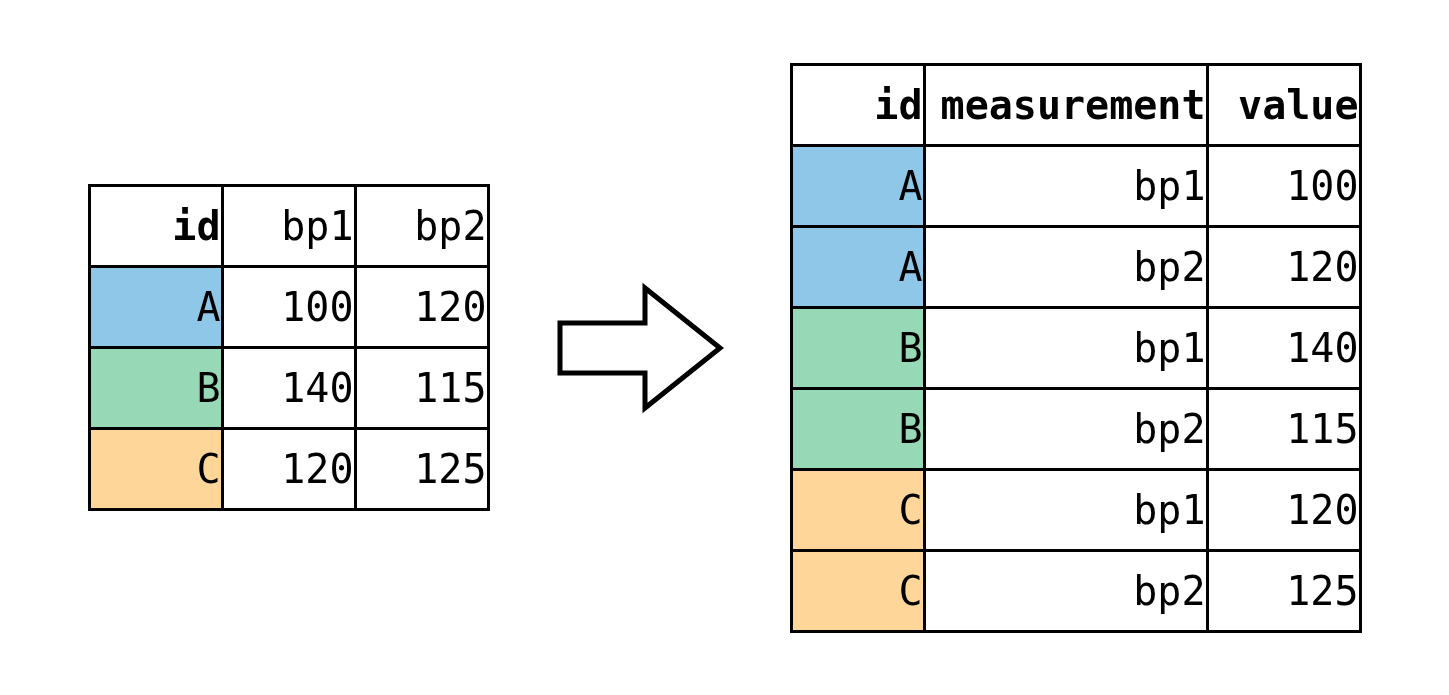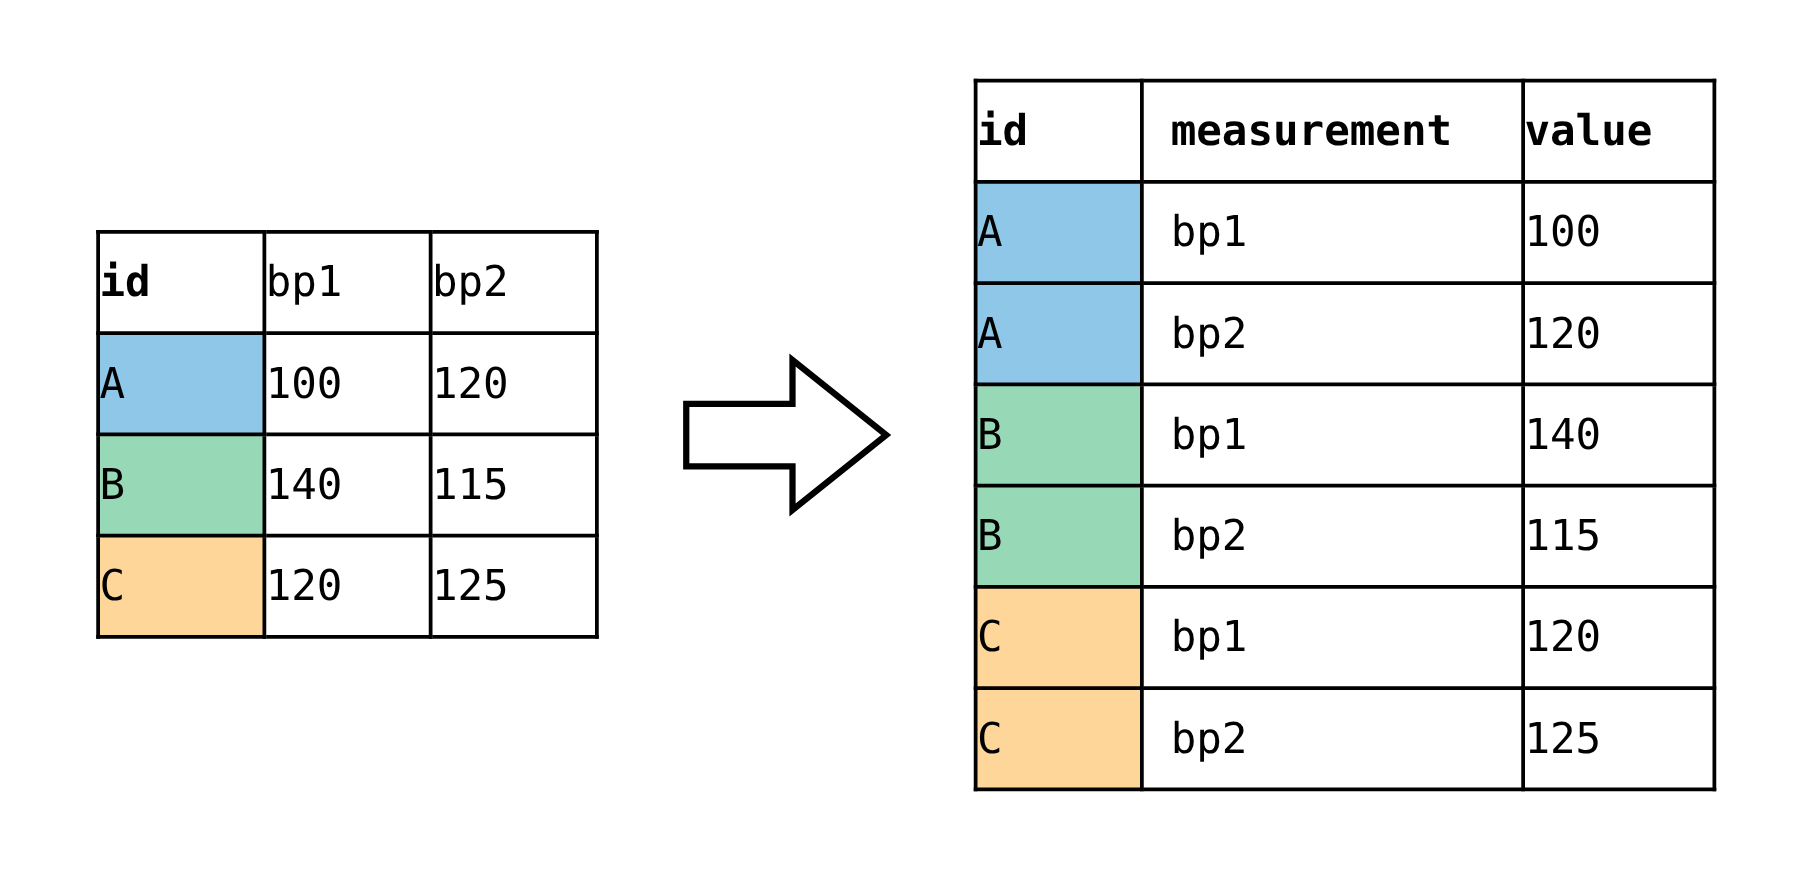--- a/index.html
+++ b/index.html
@@ -12,35 +12,35 @@
     display:flex;
     align-items:center;
     justify-content:center;
     gap:60px;
   }
   .tbl{
     border-collapse:collapse;
   }
   .tbl td{
     border:3px solid #000;
-    text-align:left;
-    font-size:34px;
+    text-align:right;
+    font-size:40px;
     line-height:1;
     padding:0;
     background:#fff;
   }
   .hdr{font-weight:700;}
   .col-id{font-weight:400;}
   .hdr.col-id{font-weight:700;}
   
   .wide td{width:130px;height:78px;}
   
   .long td{height:78px;}
   .long .c-id{width:130px;}
-  .long .c-meas{width:280px;padding-left:22px;}
+  .long .c-meas{width:280px;}
   .long .c-val{width:150px;}
   
   .fill-a{background:#8fc7e8 !important;}
   .fill-b{background:#97d9b6 !important;}
   .fill-c{background:#ffd699 !important;}
   
   .arrow-wrap{
     display:flex;align-items:center;justify-content:center;
     width:180px;height:180px;
   }

